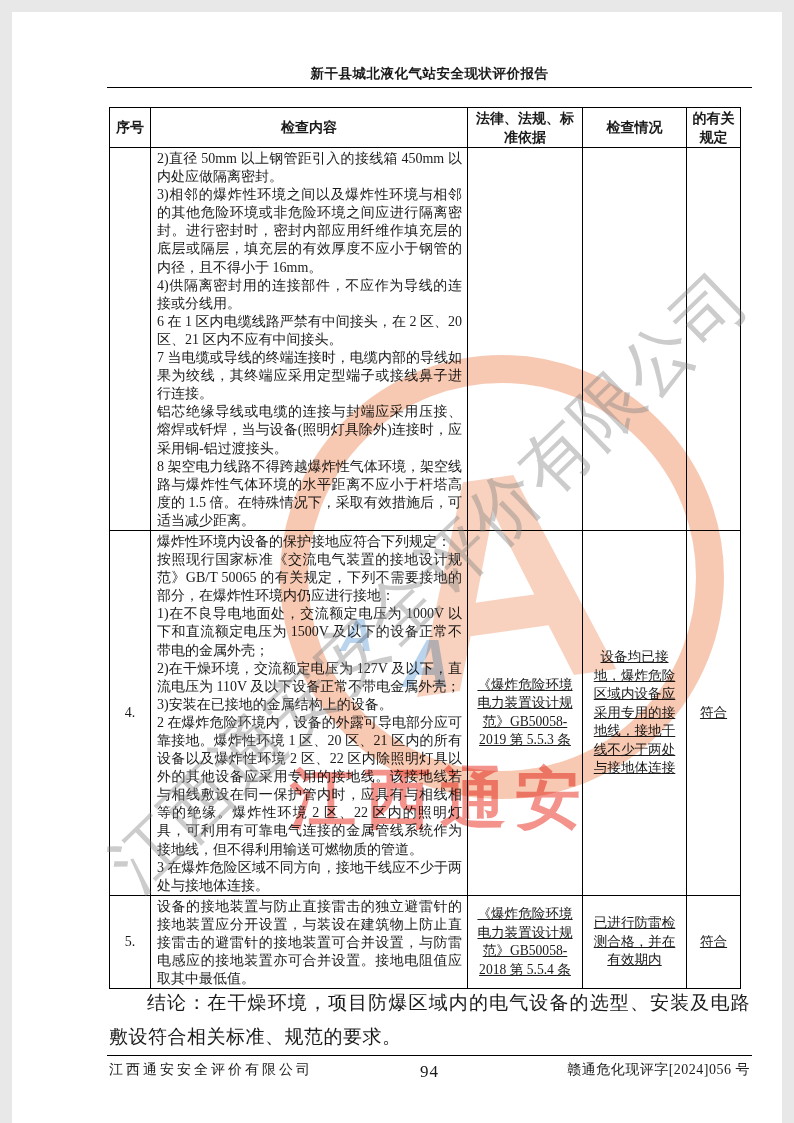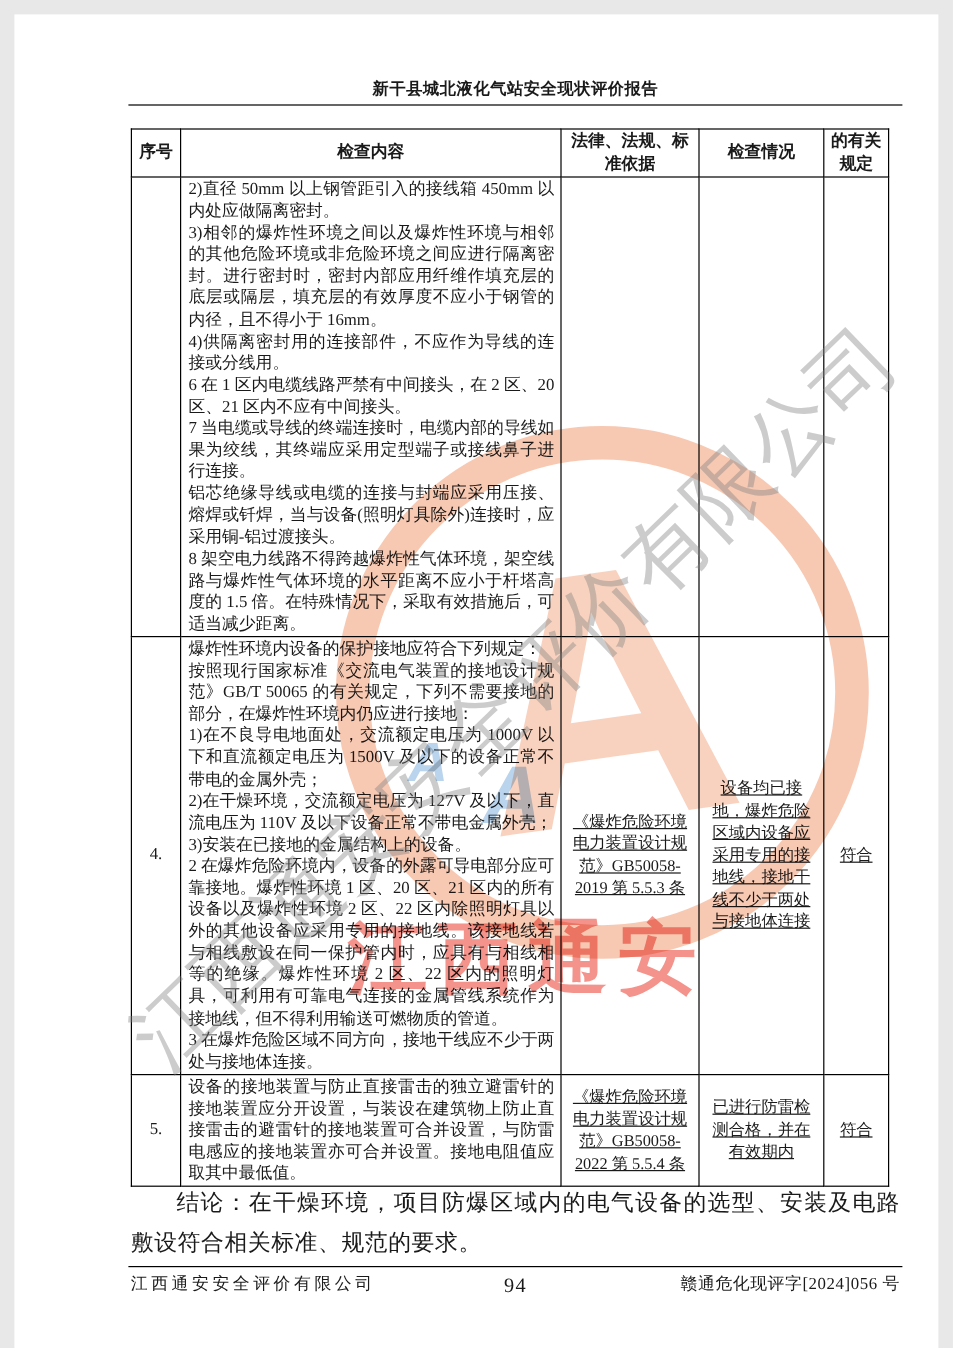--- a/index.html
+++ b/index.html
@@ -141,21 +141,21 @@
 3)安装在已接地的金属结构上的设备。
 2 在爆炸危险环境内，设备的外露可导电部分应可靠接地。爆炸性环境 1 区、20 区、21 区内的所有设备以及爆炸性环境 2 区、22 区内除照明灯具以外的其他设备应采用专用的接地线。该接地线若与相线敷设在同一保护管内时，应具有与相线相等的绝缘。爆炸性环境 2 区、22 区内的照明灯具，可利用有可靠电气连接的金属管线系统作为接地线，但不得利用输送可燃物质的管道。
 3 在爆炸危险区域不同方向，接地干线应不少于两处与接地体连接。</td>
         <td class="cell-basis">《爆炸危险环境电力装置设计规范》GB50058-2019 第 5.5.3 条</td>
         <td class="cell-situation">设备均已接地，爆炸危险区域内设备应采用专用的接地线，接地干线不少于两处与接地体连接</td>
         <td class="cell-verdict">符合</td>
       </tr>
       <tr style="height:92px">
         <td class="cell-no">5.</td>
         <td class="cell-content">设备的接地装置与防止直接雷击的独立避雷针的接地装置应分开设置，与装设在建筑物上防止直接雷击的避雷针的接地装置可合并设置，与防雷电感应的接地装置亦可合并设置。接地电阻值应取其中最低值。</td>
-        <td class="cell-basis">《爆炸危险环境电力装置设计规范》GB50058-2022 第 5.5.4 条</td>
+        <td class="cell-basis">《爆炸危险环境电力装置设计规范》GB50058-2018 第 5.5.4 条</td>
         <td class="cell-situation">已进行防雷检测合格，并在有效期内</td>
         <td class="cell-verdict">符合</td>
       </tr>
     </tbody>
   </table>
 
   <div class="conclusion">结论：在干燥环境，项目防爆区域内的电气设备的选型、安装及电路敷设符合相关标准、规范的要求。</div>
 
   <div class="footer-rule"></div>
   <div class="footer">

